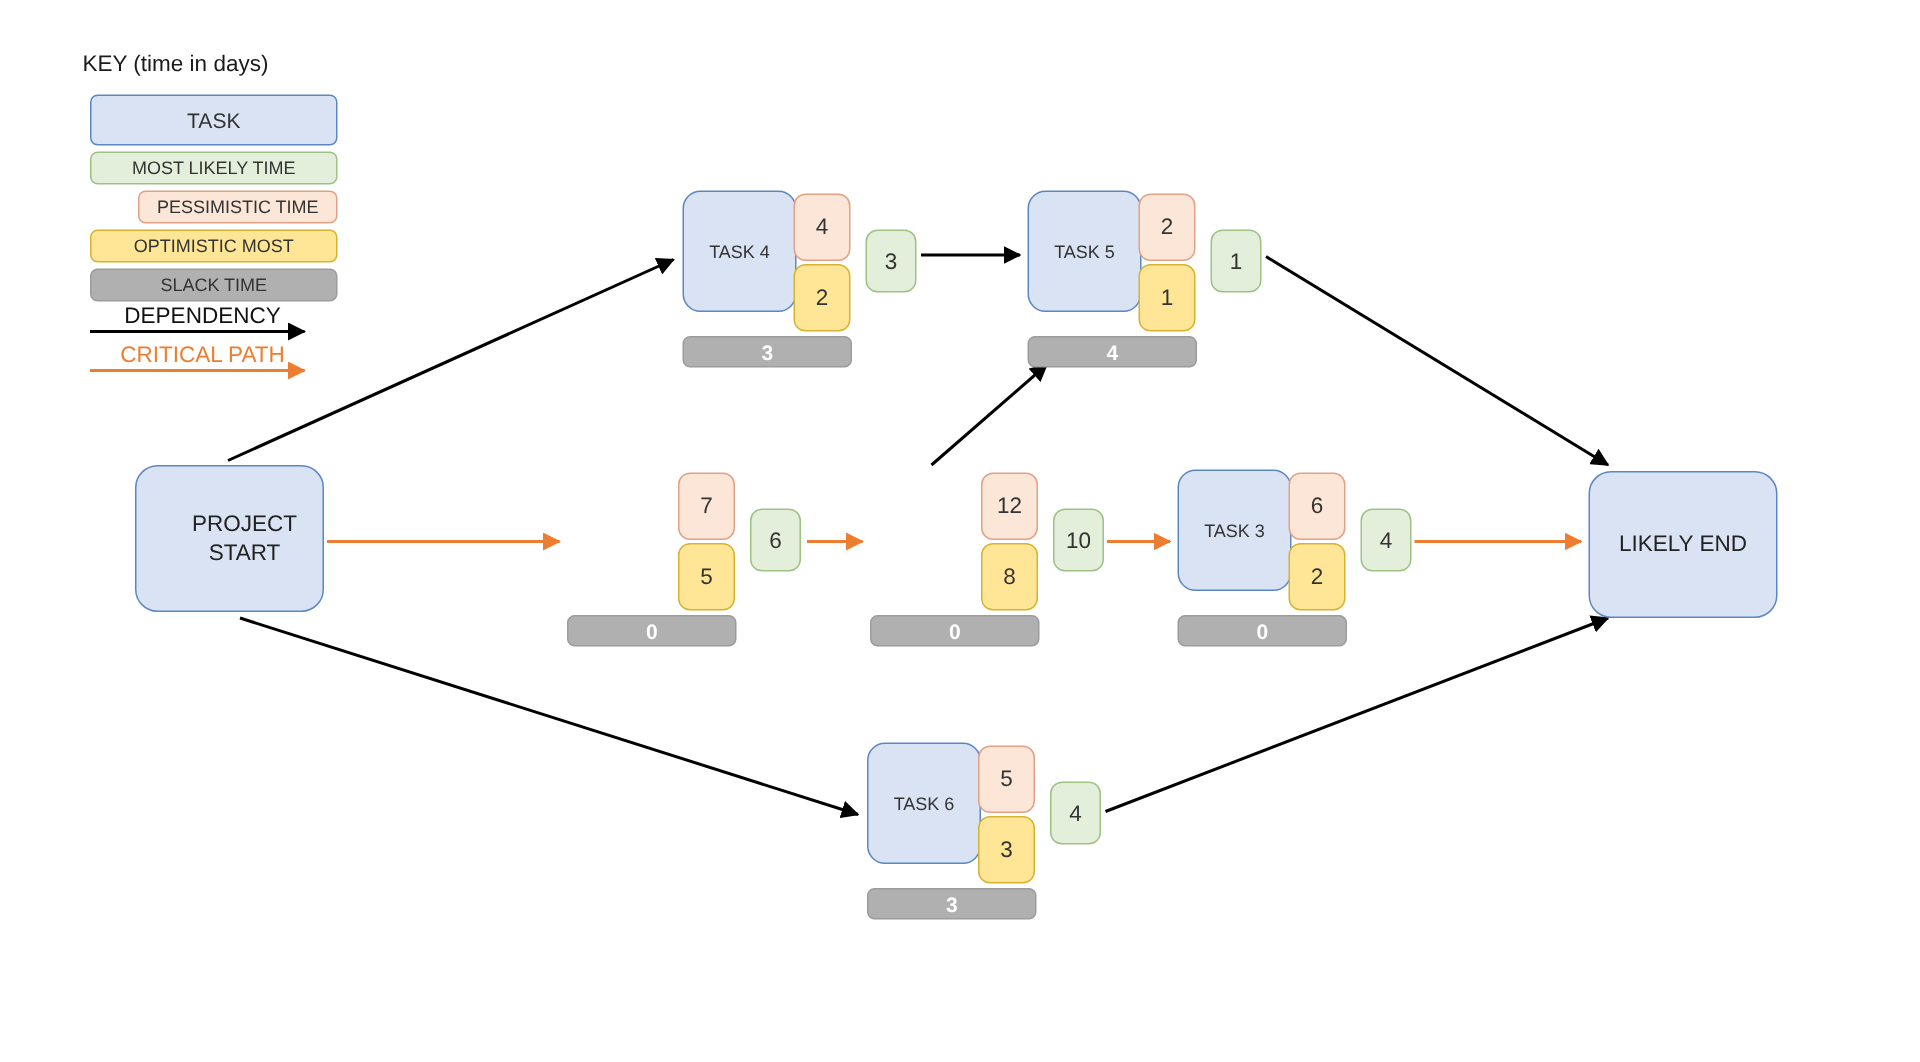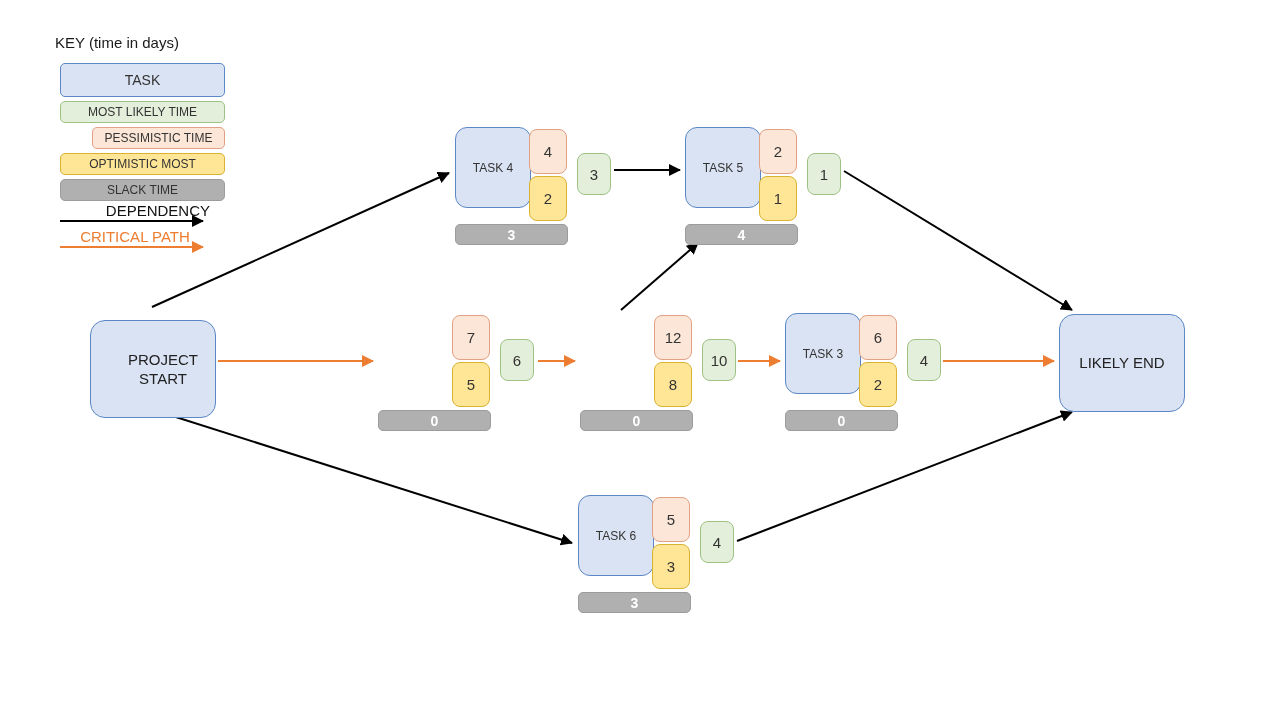--- a/index.html
+++ b/index.html
@@ -25,37 +25,37 @@
     height: 22px; margin-bottom: 4px; border: 1px solid; border-radius: 5px;
     display: flex; align-items: center; justify-content: center;
     font-size: 12px; color: #333; white-space: nowrap;
   }
   .li-task  { background: var(--task-fill);  border-color: var(--task-border); font-size: 14px; height: 34px; }
   .li-ml    { background: var(--ml-fill);    border-color: var(--ml-border); }
   .li-pess  { background: var(--pess-fill);  border-color: var(--pess-border); margin-left: 32px; }
   .li-opt   { background: var(--opt-fill);   border-color: var(--opt-border); }
   .li-slack { background: var(--slack-fill); border-color: var(--slack-border); text-align: right; }
   .legend-dep-label {
-    position: absolute; left: 60px; top: 202px; width: 150px; text-align: right;
+    position: absolute; left: 60px; top: 202px; width: 150px; text-align: center;
     font-size: 15px; color: #111;
   }
   .legend-crit-label {
     position: absolute; left: 60px; top: 228px; width: 150px; text-align: center;
     font-size: 15px; color: var(--critical);
   }
 
   
   .terminal-node {
     position: absolute; width: 126px; height: 98px;
     background: var(--task-fill); border: 1.5px solid var(--task-border);
     border-radius: 15px; display: flex; align-items: center; justify-content: center;
     text-align: center; font-size: 15px; line-height: 1.3; color: #222;
     padding: 0 16px;
   }
-  .node-start { left: 90px;  top: 320px; padding-left: 36px; }
+  .node-start { left: 90px;  top: 310px; padding-left: 36px; }
   .node-end   { left: 1059px; top: 314px; }
 
   
   .task-node { position: absolute; width: 160px; height: 120px; }
   .tn-main {
     position: absolute; left: 0; top: 0; width: 76px; height: 81px;
     background: var(--task-fill); border: 1.25px solid var(--task-border);
     border-radius: 12px; display: flex; align-items: center; justify-content: center;
     font-size: 12px; color: #333;
   }

